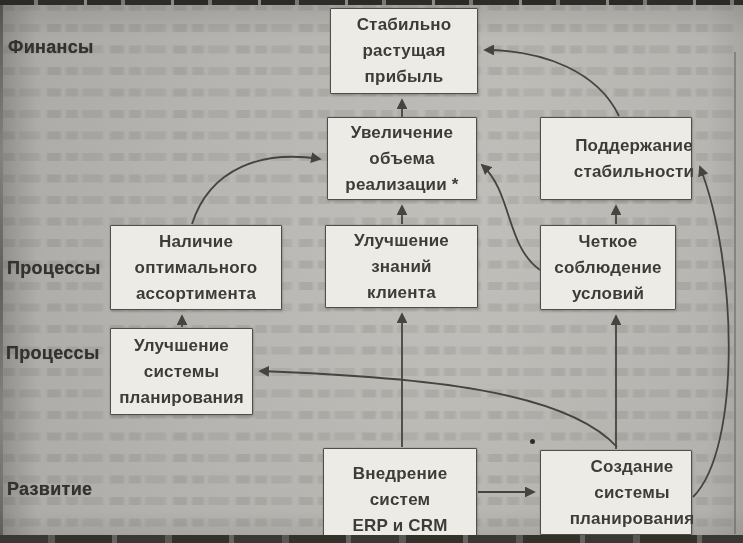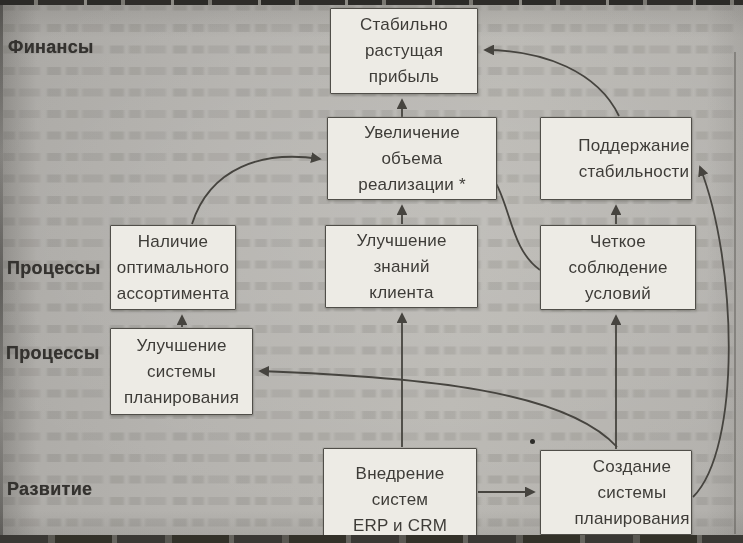--- a/index.html
+++ b/index.html
@@ -39,27 +39,27 @@
 
   .edges{position:absolute;left:0;top:0;width:743px;height:543px;pointer-events:none;}
   .edge{fill:none;stroke:#46443f;stroke-width:1.8px;}
 
   .node{
     position:absolute;box-sizing:border-box;
     background:#edebe5;border:1.6px solid #504e49;border-radius:1px;
     display:flex;align-items:center;justify-content:center;text-align:center;
     box-shadow:0 0 0 1px rgba(128,126,120,.22), 1px 2px 2px rgba(55,54,50,.20);
   }
-  .node span{white-space:pre-line;font-size:17px;line-height:26px;color:#3e3c38;letter-spacing:.2px;}
+  .node span{white-space:pre-line;font-size:17px;line-height:26px;color:#3e3c38;letter-spacing:.2px;font-weight:bold;}
   .n1{left:330px;top:8px;width:148px;height:86px;}
-  .n2{left:327px;top:117px;width:170px;height:83px;}
+  .n2{left:327px;top:117px;width:150px;height:83px;}
   .n3{left:540px;top:117px;width:152px;height:83px;padding-left:36px;}
-  .n4{left:110px;top:225px;width:126px;height:85px;}
+  .n4{left:110px;top:225px;width:172px;height:85px;}
   .n5{left:325px;top:225px;width:153px;height:83px;}
-  .n6{left:540px;top:225px;width:156px;height:85px;}
+  .n6{left:540px;top:225px;width:136px;height:85px;}
   .n7{left:110px;top:328px;width:143px;height:87px;}
   .n8{left:323px;top:448px;width:154px;height:104px;}
   .n9{left:540px;top:450px;width:152px;height:85px;padding-left:32px;}
 
   .row-label{
     position:absolute;font-size:18px;font-weight:700;color:#34322f;
     letter-spacing:.3px;text-shadow:0 0 .7px rgba(52,50,47,.65);
   }
   .l-finance{left:8px;top:37px;}
   .l-clients{left:7px;top:258px;}

